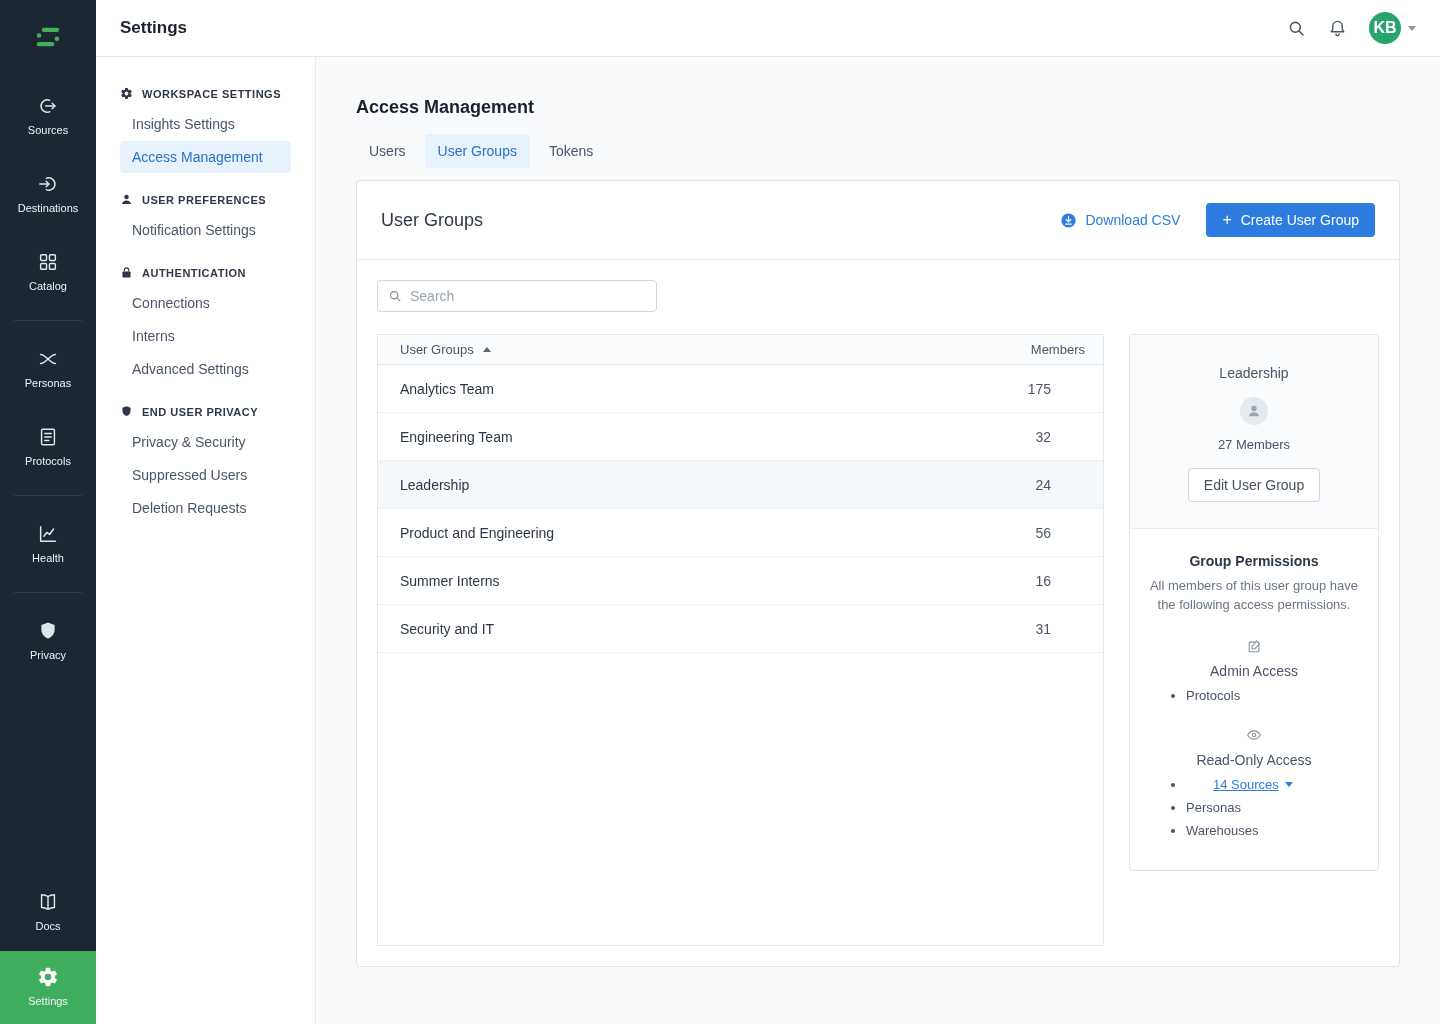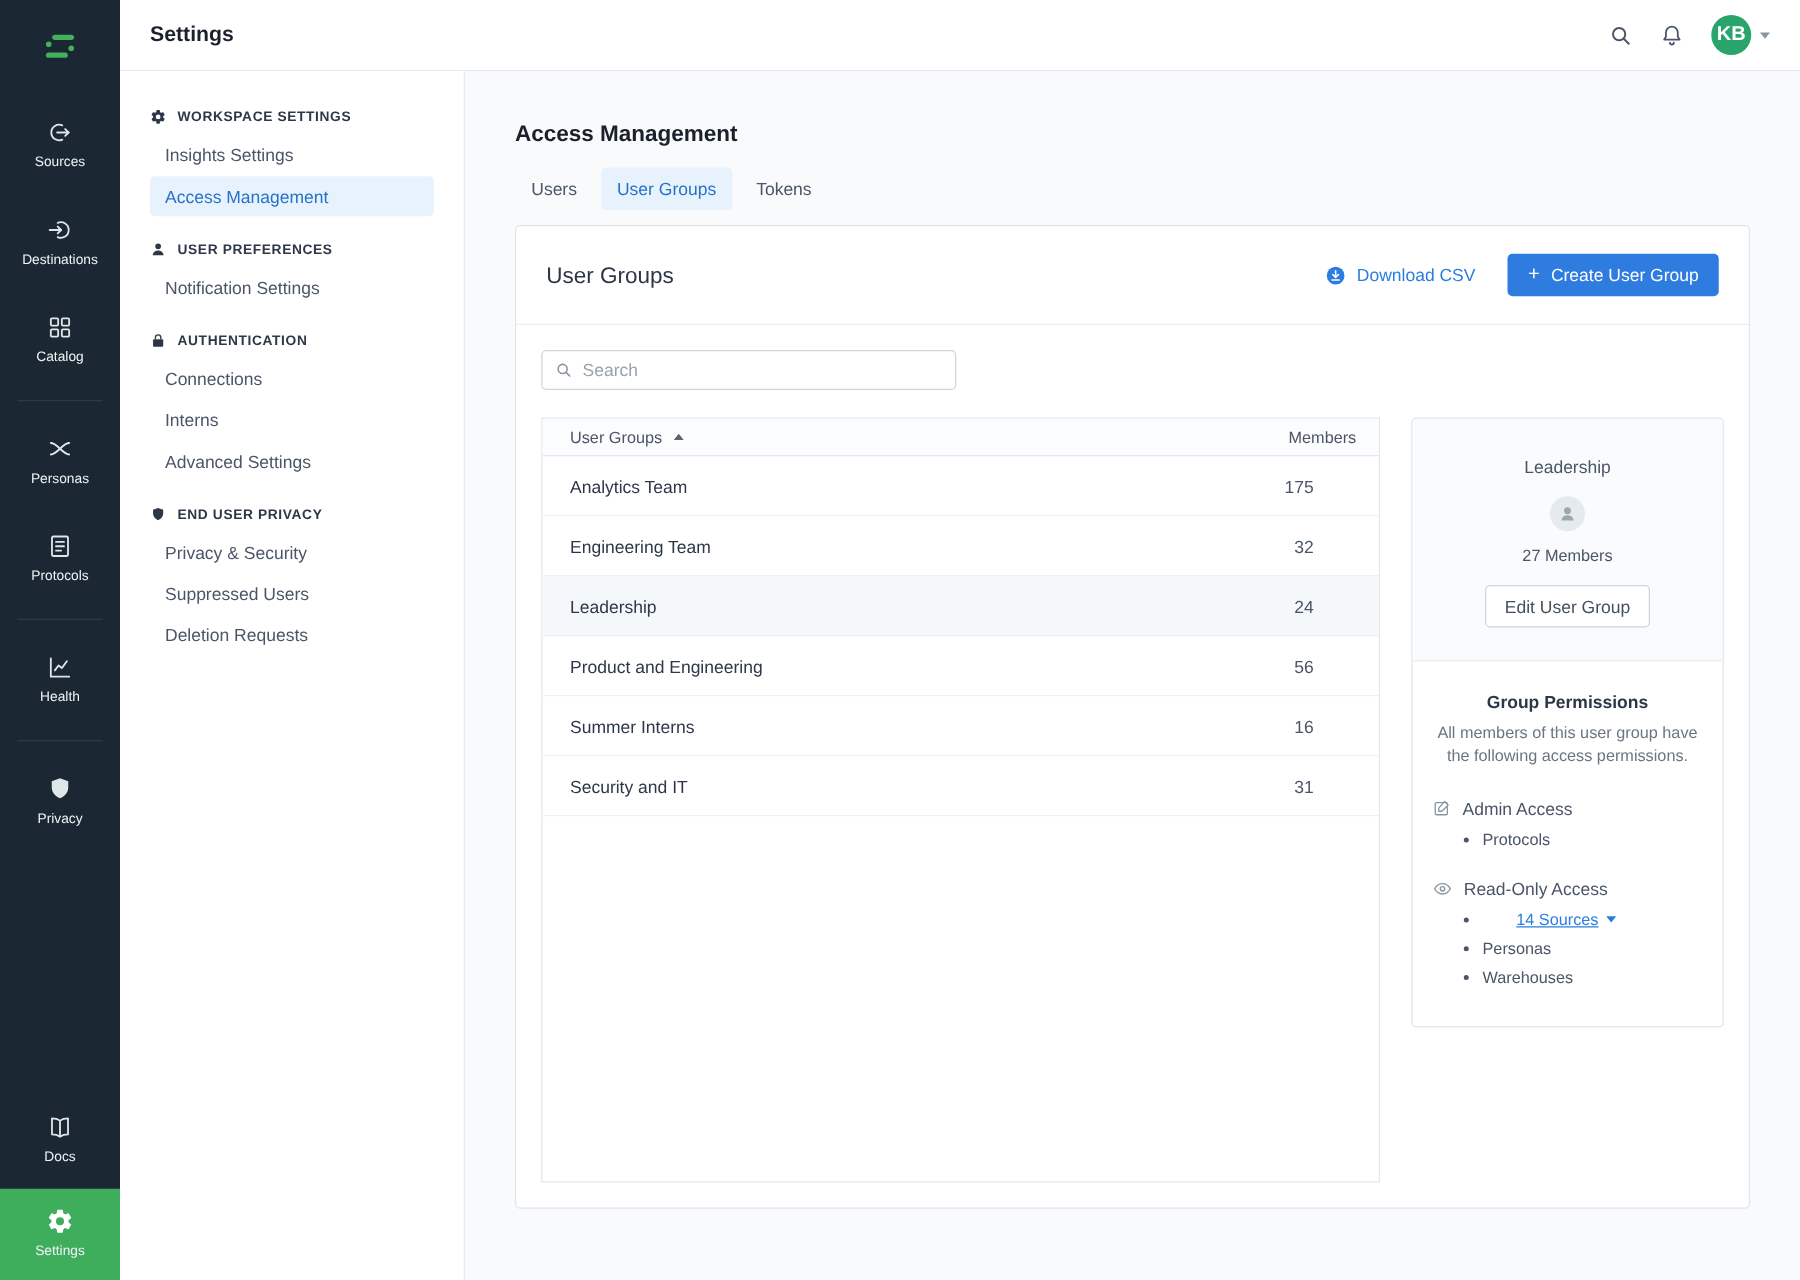--- a/index.html
+++ b/index.html
@@ -23,21 +23,21 @@
   .top-header .hdr-title { font-size:17px; font-weight:700; color:#1a202c; }
   .header-right { margin-left:auto; display:flex; align-items:center; gap:22px; }
   .icon-btn { cursor:pointer; display:flex; align-items:center; }
   .avatar { width:32px; height:32px; border-radius:50%; background:#29a46c; color:#fff; font-size:16px; font-weight:700; display:flex; align-items:center; justify-content:center; }
   .caret { width:0; height:0; border-left:4px solid transparent; border-right:4px solid transparent; border-top:5px solid #8a95a0; }
   .avatar-group { display:flex; align-items:center; gap:7px; cursor:pointer; }
 
   .content-row { flex:1; display:flex; min-height:0; }
 
   
-  .settings-nav { width:276px; background:#fff; border-right:1px solid #e5e9ed; padding:30px 24px; flex-shrink:0; overflow:hidden; }
+  .settings-nav { width:220px; background:#fff; border-right:1px solid #e5e9ed; padding:30px 24px; flex-shrink:0; overflow:hidden; }
   .nav-section { margin-bottom:20px; }
   .nav-section-title { display:flex; align-items:center; gap:9px; font-size:11px; font-weight:700; letter-spacing:.5px; color:#2d3748; margin-bottom:8px; }
   .nav-item { font-size:14px; color:#4a5568; padding:8px 12px; border-radius:4px; cursor:pointer; margin-bottom:1px; }
   .nav-item.active { background:#e7f2fd; color:#2672c8; }
 
   
   .main { flex:1; background:#f8fafb; padding:40px 40px 32px; overflow:hidden; }
   .page-title { font-size:18px; font-weight:700; color:#1a202c; }
   .tabs { display:flex; gap:6px; margin-top:16px; }
   .tab { font-size:14px; color:#4a5568; padding:9px 13px; border-radius:4px; cursor:pointer; }
@@ -45,21 +45,21 @@
 
   .card { margin-top:12px; background:#fff; border:1px solid #dfe5ea; border-radius:4px; }
   .card-header { display:flex; align-items:center; padding:22px 24px; border-bottom:1px solid #e8edf1; }
   .card-title { font-size:18px; font-weight:500; color:#2d3748; }
   .card-actions { margin-left:auto; display:flex; align-items:center; gap:26px; }
   .download-link { display:flex; align-items:center; gap:8px; color:#2b7de0; font-size:14px; cursor:pointer; }
   .btn-primary { display:flex; align-items:center; gap:9px; background:#2f7ce0; color:#fff; font-size:14px; padding:9px 16px; border-radius:4px; border:none; cursor:pointer; font-family:inherit; }
   .plus { font-size:16px; font-weight:400; line-height:1; }
 
   .card-body { padding:20px 20px 20px; }
-  .search-box { width:332px; height:32px; border:1px solid #cdd6dd; border-radius:4px; display:flex; align-items:center; padding:0 10px; gap:8px; background:#fff; }
+  .search-box { width:280px; height:32px; border:1px solid #cdd6dd; border-radius:4px; display:flex; align-items:center; padding:0 10px; gap:8px; background:#fff; }
   .search-box input { border:none; outline:none; font-size:14px; color:#4a5568; flex:1; font-family:inherit; background:transparent; }
   .search-box input::placeholder { color:#98a3ae; }
 
   .body-row { display:flex; margin-top:22px; align-items:flex-start; gap:25px; }
   .table-wrap { flex:1; border:1px solid #e2e8ed; height:612px; background:#fff; }
   .t-header { display:flex; align-items:center; height:30px; background:#fbfcfd; border-bottom:1px solid #e2e8ed; font-size:13px; color:#4a5568; padding:0 18px 0 22px; }
   .sort-asc { width:0; height:0; border-left:4px solid transparent; border-right:4px solid transparent; border-bottom:5px solid #5a6672; margin-left:9px; display:inline-block; }
   .t-header .col-members { margin-left:auto; }
   .t-row { display:flex; align-items:center; height:48px; padding:0 52px 0 22px; border-bottom:1px solid #edf1f4; font-size:14px; color:#2d3748; cursor:pointer; }
   .t-row .members { margin-left:auto; color:#4a5568; }
@@ -69,21 +69,21 @@
   .detail { width:250px; border:1px solid #dfe5ea; border-radius:4px; background:#fff; overflow:hidden; flex-shrink:0; }
   .detail-top { background:#f9fbfc; border-bottom:1px solid #e8edf1; padding:30px 16px 26px; text-align:center; }
   .detail-name { font-size:14px; color:#4a5568; }
   .detail-avatar { width:28px; height:28px; border-radius:50%; background:#e4eaee; margin:16px auto 12px; display:flex; align-items:center; justify-content:center; }
   .detail-members { font-size:13px; color:#4a5568; }
   .btn-secondary { margin-top:16px; background:#fff; border:1px solid #ccd5dc; border-radius:4px; padding:8px 15px; font-size:14px; color:#44505c; cursor:pointer; font-family:inherit; }
   .detail-bottom { padding:24px 16px; }
   .perm-title { text-align:center; font-size:14px; font-weight:700; color:#2d3748; }
   .perm-desc { text-align:center; font-size:13px; color:#6a7682; line-height:1.45; margin-top:8px; }
   .perm-group { margin-top:24px; }
-  .perm-head { display:flex; align-items:center; gap:9px; font-size:14px; color:#4a5568; }
+  .perm-head { display:flex; align-items:center; gap:9px; font-size:14px; color:#4a5568;flex-direction:column; }
   .perm-list { margin:9px 0 0 40px; font-size:13px; color:#4a5568; list-style:disc; }
   .perm-list li { margin-bottom:8px; }
   .link-blue { color:#2b7de0; text-decoration:underline; cursor:pointer;margin-left:27px; }
   .caret-blue { width:0; height:0; border-left:4px solid transparent; border-right:4px solid transparent; border-top:5px solid #2b7de0; display:inline-block; margin-left:6px; vertical-align:middle; }
   .src-item { display:inline-flex; align-items:center; cursor:pointer; }
 </style>
 </head>
 <body>
 
 <div class="app-sidebar">

